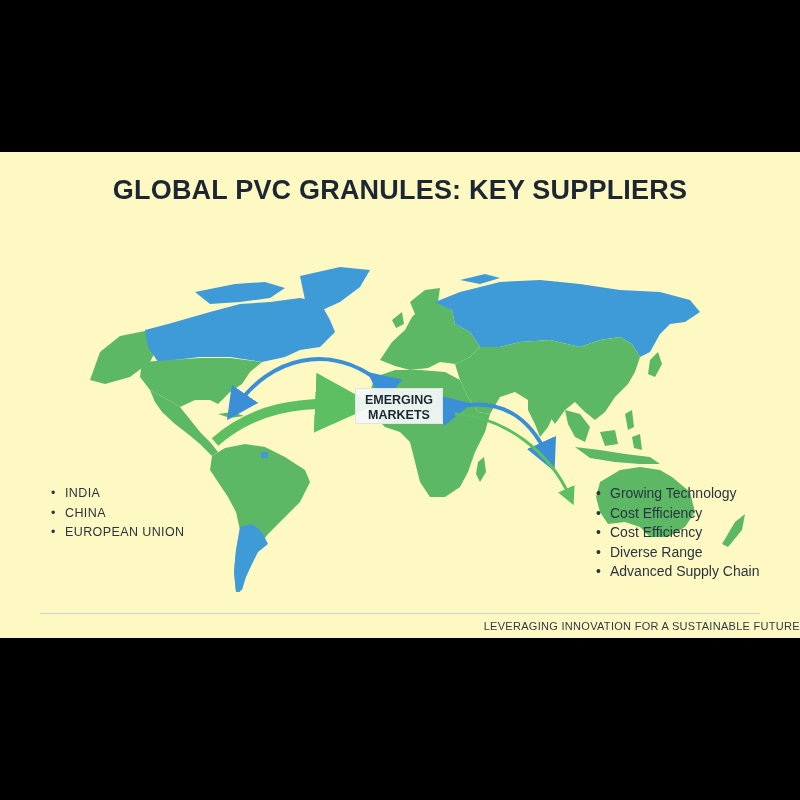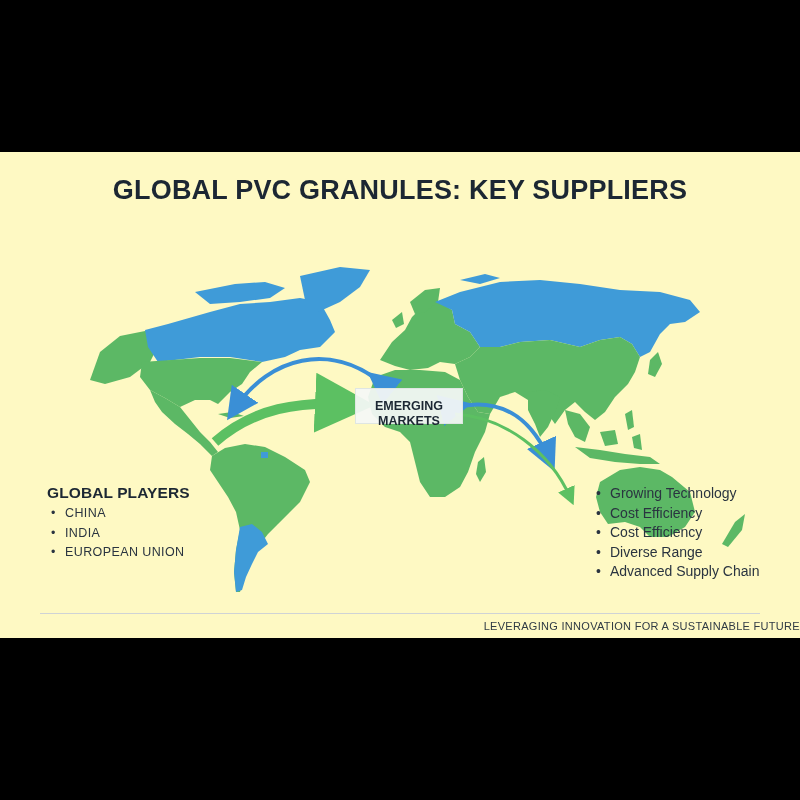--- a/index.html
+++ b/index.html
@@ -1,20 +1,20 @@
 <!DOCTYPE html>
 <html><head>
 <meta charset="utf-8">
 <style>
   html, body { margin: 0; padding: 0; background: #000; }
   body { width: 800px; height: 800px; position: relative; overflow: hidden; font-family: "Liberation Sans", "DejaVu Sans", sans-serif; }
   .slide { position: absolute; left: 0; top: 152px; width: 800px; height: 486px; background: #fef9c3; overflow: hidden; }
   .title { position: absolute; left: 0; right: 0; top: 22px; text-align: center; font-weight: 700; font-size: 27px; line-height: 33px; color: #1c2733; letter-spacing: 0.2px; }
   .map { position: absolute; left: 0; top: 0; width: 800px; height: 486px; }
-  .callout { position: absolute; left: 355px; top: 236px; width: 108px; height: 36px; background: rgba(245,248,246,0.93); border: 1px solid #dfe6e2; text-align: center; font-weight: 700; font-size: 12.5px; line-height: 15px; color: #1c2733; padding-top: 10px; box-sizing: border-box; }
+  .callout { position: absolute; left: 355px; top: 236px; width: 88px; height: 36px; background: rgba(245,248,246,0.93); border: 1px solid #dfe6e2; text-align: center; font-weight: 700; font-size: 12.5px; line-height: 15px; color: #1c2733; padding-top: 4px; box-sizing: border-box; }
   .panel { position: absolute; color: #1c2733; }
   .panel h3 { margin: 0 0 2px 0; font-size: 15.5px; font-weight: 700; letter-spacing: 0.1px; }
   .panel ul { list-style: none; margin: 0; padding: 0; }
   .panel li { position: relative; padding-left: 18px; font-size: 13.5px; line-height: 19.5px; color: #2a3440; }
   .panel li::before { content: "\2022"; position: absolute; left: 4px; top: 0; color: #2a3440; }
   .players { left: 47px; top: 332px; }
   .players li { font-size: 12.5px; letter-spacing: 0.4px; }
   .advantages { left: 592px; top: 332px; }
   .advantages li { font-size: 14px; }
   .divider { position: absolute; left: 40px; right: 40px; top: 461px; height: 1px; background: #cfd3d6; }
@@ -97,24 +97,23 @@
   <div class="title">
     <div>GLOBAL PVC GRANULES: KEY SUPPLIERS</div>
   </div>
 
   <div class="callout">
     <div>EMERGING</div>
     <div>MARKETS</div>
   </div>
 
   <div class="panel players">
-    <h3>GLOBAL PLAYERS</h3>
     <ul>
+      <li>INDIA</li>
       <li>CHINA</li>
-      <li>INDIA</li>
       <li>EUROPEAN UNION</li>
     </ul>
   </div>
 
   <div class="panel advantages">
     <ul>
       <li>Growing Technology</li>
       <li>Cost Efficiency</li>
       <li>Cost Efficiency</li>
       <li>Diverse Range</li>

